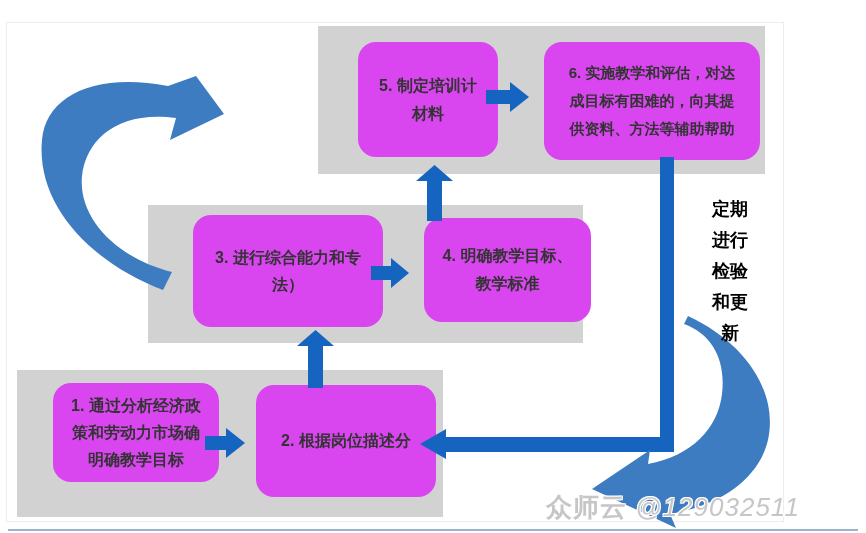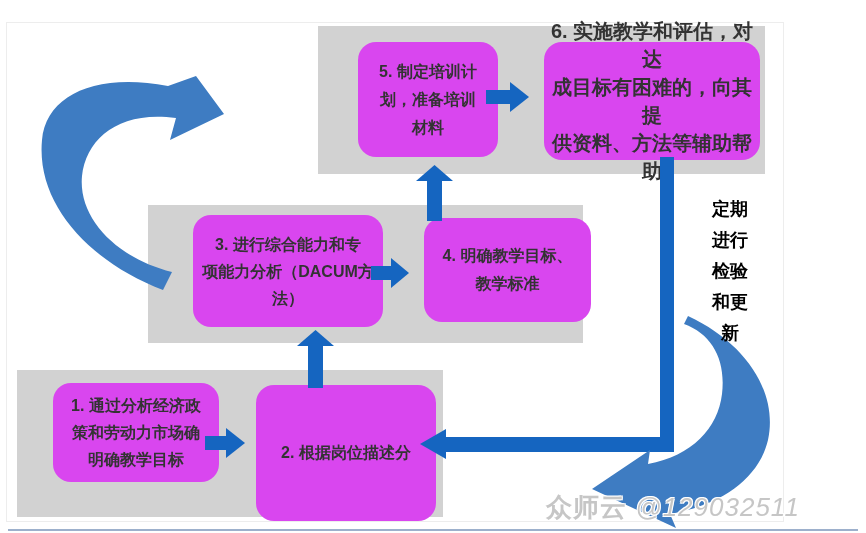--- a/index.html
+++ b/index.html
@@ -15,25 +15,25 @@
   .band-top{left:318px;top:26px;width:447px;height:148px;}
   .band-mid{left:148px;top:205px;width:435px;height:138px;}
   .band-bottom{left:17px;top:370px;width:426px;height:147px;}
   .pbox{
     position:absolute;background:#d946ef;border-radius:18px;
     display:flex;flex-direction:column;justify-content:center;align-items:center;
     color:#333333;font-weight:700;text-align:center;margin-left:16px;
   }
   .pbox .line{display:block;}
   .box-1{left:37px;top:383px;width:166px;height:99px;font-size:16px;line-height:27px;}
-  .box-2{left:240px;top:385px;width:180px;height:136px;font-size:16px;line-height:28px;}
+  .box-2{left:240px;top:385px;width:180px;height:112px;font-size:16px;line-height:28px;}
   .box-3{left:177px;top:215px;width:190px;height:112px;font-size:16px;line-height:27px;text-align:right;}
   .box-4{left:408px;top:218px;width:167px;height:104px;font-size:16px;line-height:28px;}
   .box-5{left:342px;top:42px;width:140px;height:115px;font-size:16px;line-height:28px;}
-  .box-6{left:528px;top:42px;width:216px;height:118px;font-size:20px;line-height:28px;}
+  .box-6{left:528px;top:42px;width:216px;height:118px;font-size:15px;line-height:28px;}
   .arrow-layer{position:absolute;left:0;top:0;width:866px;height:533px;pointer-events:none;}
   .side-note{
     position:absolute;left:702px;top:194px;width:56px;
     color:#000000;font-size:18px;line-height:31px;font-weight:600;text-align:center;
   }
   .side-note .line{display:block;}
   .watermark{
     position:absolute;left:546px;top:490px;white-space:nowrap;
     color:#c6c6c6;font-size:26px;font-weight:700;letter-spacing:1px;
     text-shadow:-1px -1px 0 #ffffff,1px 1px 0 #ffffff,1px -1px 0 #ffffff,-1px 1px 0 #ffffff;
@@ -59,32 +59,30 @@
     <span class="line">策和劳动力市场确</span>
     <span class="line">明确教学目标</span>
   </div>
 
   <div class="pbox box-2">
     <span class="line">2. 根据岗位描述分</span>
   </div>
 
   <div class="pbox box-3">
     <span class="line">3. 进行综合能力和专</span>
-    <span class="line">项能力分析（DACUM方</span>
     <span class="line">法）</span>
   </div>
 
   <div class="pbox box-4">
     <span class="line">4. 明确教学目标、</span>
     <span class="line">教学标准</span>
   </div>
 
   <div class="pbox box-5">
     <span class="line">5. 制定培训计</span>
-    <span class="line">划，准备培训</span>
     <span class="line">材料</span>
   </div>
 
   <div class="pbox box-6">
     <span class="line">6. 实施教学和评估，对达</span>
     <span class="line">成目标有困难的，向其提</span>
     <span class="line">供资料、方法等辅助帮助</span>
   </div>
 
   <svg class="arrow-layer" viewBox="0 0 866 533" xmlns="http://www.w3.org/2000/svg">

